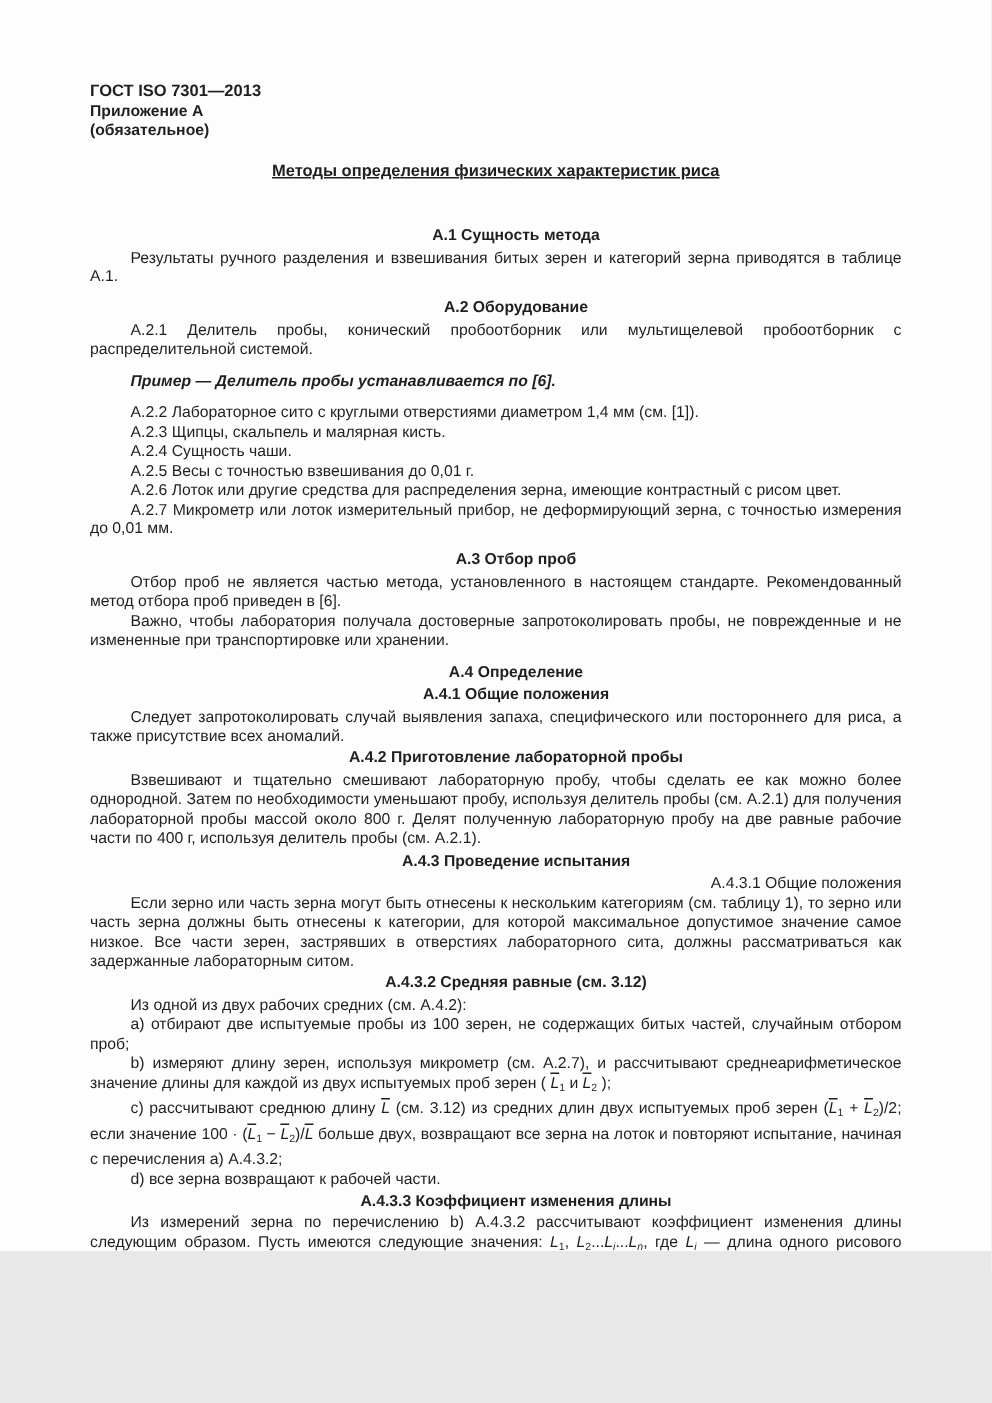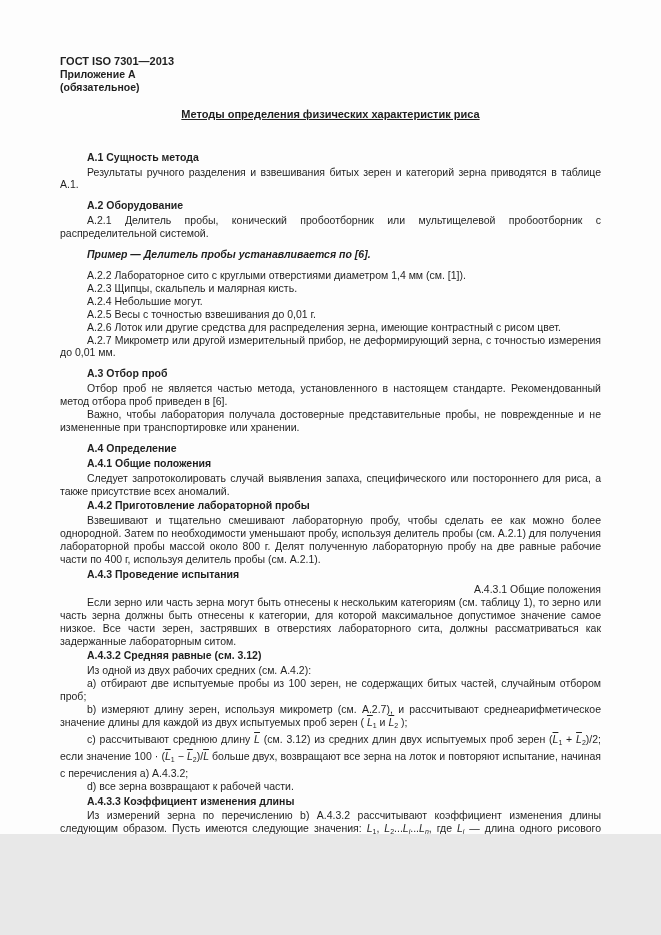--- a/index.html
+++ b/index.html
@@ -16,21 +16,21 @@
   }
   .b{font-weight:bold;}
   .i{font-style:italic;}
   .ov{text-decoration:overline;}
   .sub{font-size:7px;vertical-align:-2px;}
   .isub{font-size:7px;vertical-align:-2px;font-style:italic;}
   .doc-header{font-weight:bold;font-size:11px;}
   .appendix{ font-weight:bold;}
   .doc-title{text-align:center;font-weight:bold;font-size:11px;margin-top:14px;text-decoration:underline;}
   .content{margin-top:30px;}
-  .h{font-weight:bold;text-indent:27px;margin:8px 0 2px;}
+  .h{font-weight:bold;text-indent:27px;margin:8px 0 2px;text-align:center;}
   .h.tight{margin-top:2px;}
   .p{text-indent:27px;text-align:justify;margin:0;}
   .p.noj{text-align:right;}
   .example{font-weight:bold;font-style:italic;text-indent:27px;margin:8px 0;}
   .formula-row{position:relative;text-align:center;margin-top:10px;height:46px;}
   .formula{display:inline-flex;align-items:center;margin-left:10px;}
   .frac{display:inline-flex;flex-direction:column;align-items:center;vertical-align:middle;margin:0 2px;}
   .num{display:inline-flex;align-items:center;border-bottom:1px solid #222;padding:0 5px 1px;}
   .den{padding-top:1px;font-style:italic;}
   .sum{display:inline-flex;flex-direction:column;align-items:center;line-height:1;}
@@ -57,28 +57,28 @@
   <div class="content">
 
     <div class="h">А.1 Сущность метода</div>
     <div class="p">Результаты ручного разделения и взвешивания битых зерен и категорий зерна приводятся в таблице А.1.</div>
 
     <div class="h">А.2 Оборудование</div>
     <div class="p">А.2.1 Делитель пробы, конический пробоотборник или мультищелевой пробоотборник с распределительной системой.</div>
     <div class="example">Пример — Делитель пробы устанавливается по [6].</div>
     <div class="p">А.2.2 Лабораторное сито с круглыми отверстиями диаметром 1,4 мм (см. [1]).</div>
     <div class="p">А.2.3 Щипцы, скальпель и малярная кисть.</div>
-    <div class="p">А.2.4 Небольшие могут.</div>
+    <div class="p">А.2.4 Сущность чаши.</div>
     <div class="p">А.2.5 Весы с точностью взвешивания до 0,01 г.</div>
     <div class="p">А.2.6 Лоток или другие средства для распределения зерна, имеющие контрастный с рисом цвет.</div>
-    <div class="p">А.2.7 Микрометр или другой измерительный прибор, не деформирующий зерна, с точностью измерения до 0,01 мм.</div>
+    <div class="p">А.2.7 Микрометр или лоток измерительный прибор, не деформирующий зерна, с точностью измерения до 0,01 мм.</div>
 
     <div class="h">А.3 Отбор проб</div>
     <div class="p">Отбор проб не является частью метода, установленного в настоящем стандарте. Рекомендованный метод отбора проб приведен в [6].</div>
-    <div class="p">Важно, чтобы лаборатория получала достоверные представительные пробы, не поврежденные и не измененные при транспортировке или хранении.</div>
+    <div class="p">Важно, чтобы лаборатория получала достоверные запротоколировать пробы, не поврежденные и не измененные при транспортировке или хранении.</div>
 
     <div class="h">А.4 Определение</div>
     <div class="h tight">А.4.1 Общие положения</div>
     <div class="p">Следует запротоколировать случай выявления запаха, специфического или постороннего для риса, а также присутствие всех аномалий.</div>
 
     <div class="h tight">А.4.2 Приготовление лабораторной пробы</div>
     <div class="p">Взвешивают и тщательно смешивают лабораторную пробу, чтобы сделать ее как можно более однородной. Затем по необходимости уменьшают пробу, используя делитель пробы (см. А.2.1) для получения лабораторной пробы массой около 800 г. Делят полученную лабораторную пробу на две равные рабочие части по 400 г, используя делитель пробы (см. А.2.1).</div>
 
     <div class="h tight">А.4.3 Проведение испытания</div>
     <div class="p noj">А.4.3.1 Общие положения</div>

